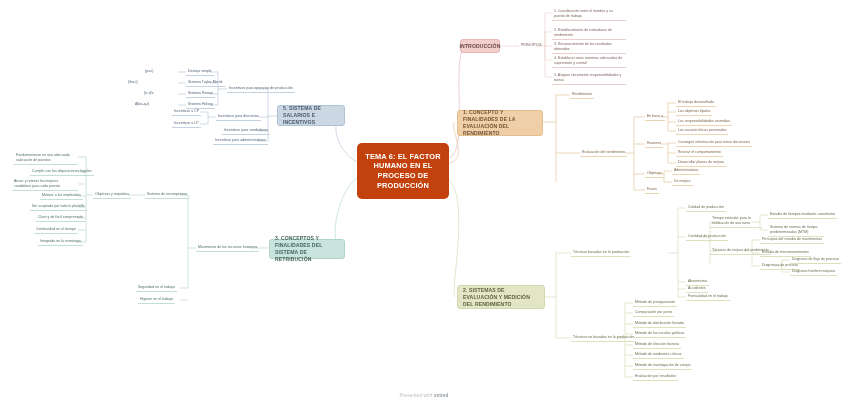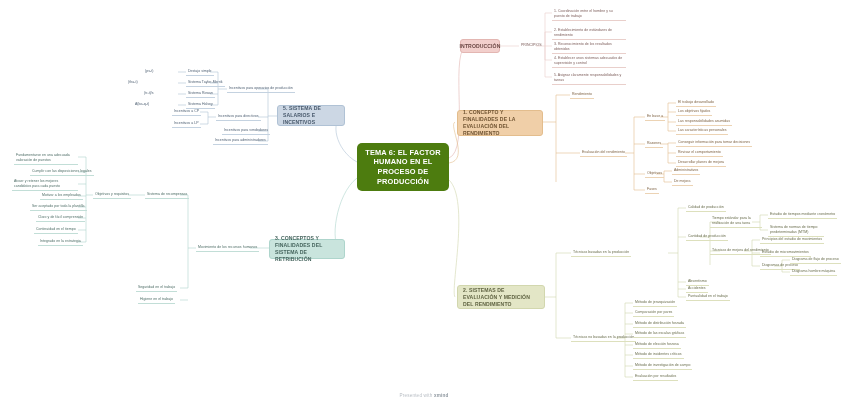--- a/index.html
+++ b/index.html
@@ -5,22 +5,22 @@
   html,body{margin:0;padding:0;background:#ffffff;}
   body{width:848px;height:411px;position:relative;overflow:hidden;
        font-family:"Liberation Sans","DejaVu Sans",sans-serif;
        -webkit-font-smoothing:antialiased;}
   #map{position:absolute;inset:0;}
   svg.links{position:absolute;left:0;top:0;width:848px;height:411px;pointer-events:none;}
 
   
   .node{position:absolute;box-sizing:border-box;}
   .central{
-    width:92px;height:48px;left:357px;top:143px;border-radius:5px;
-    background:#4d7c0f;color:#ffffff;font-weight:bold;font-size:7.4px;
+    width:92px;height:56px;left:357px;top:143px;border-radius:5px;
+    background:#c2410c;color:#ffffff;font-weight:bold;font-size:7.4px;
     line-height:9.6px;letter-spacing:.15px;text-align:center;
     display:flex;align-items:center;justify-content:center;padding:3px 4px;
   }
   .main{
     border-radius:3px;font-size:5.1px;font-weight:bold;line-height:7px;
     letter-spacing:.1px;padding:4px 5px;box-sizing:border-box;
     display:flex;align-items:center;
   }
   .main.intro{background:#f2cfcc;color:#6b4744;border:.5px solid #e3b6b2;}
   .main.b1{background:#f0cfa8;color:#6f5331;border:.5px solid #e3bd8d;}

